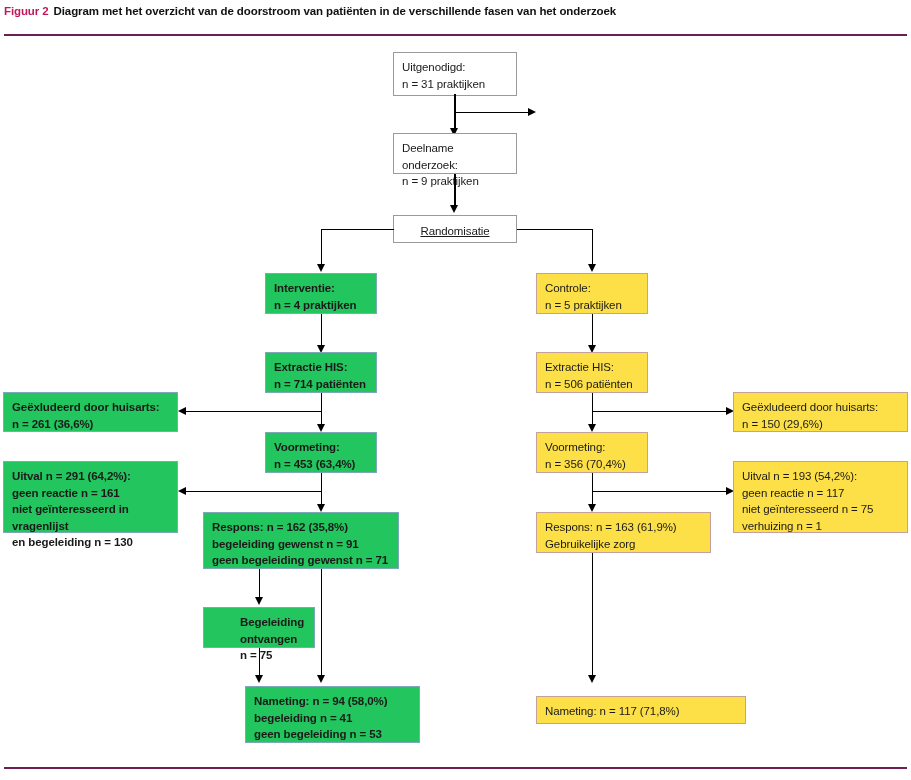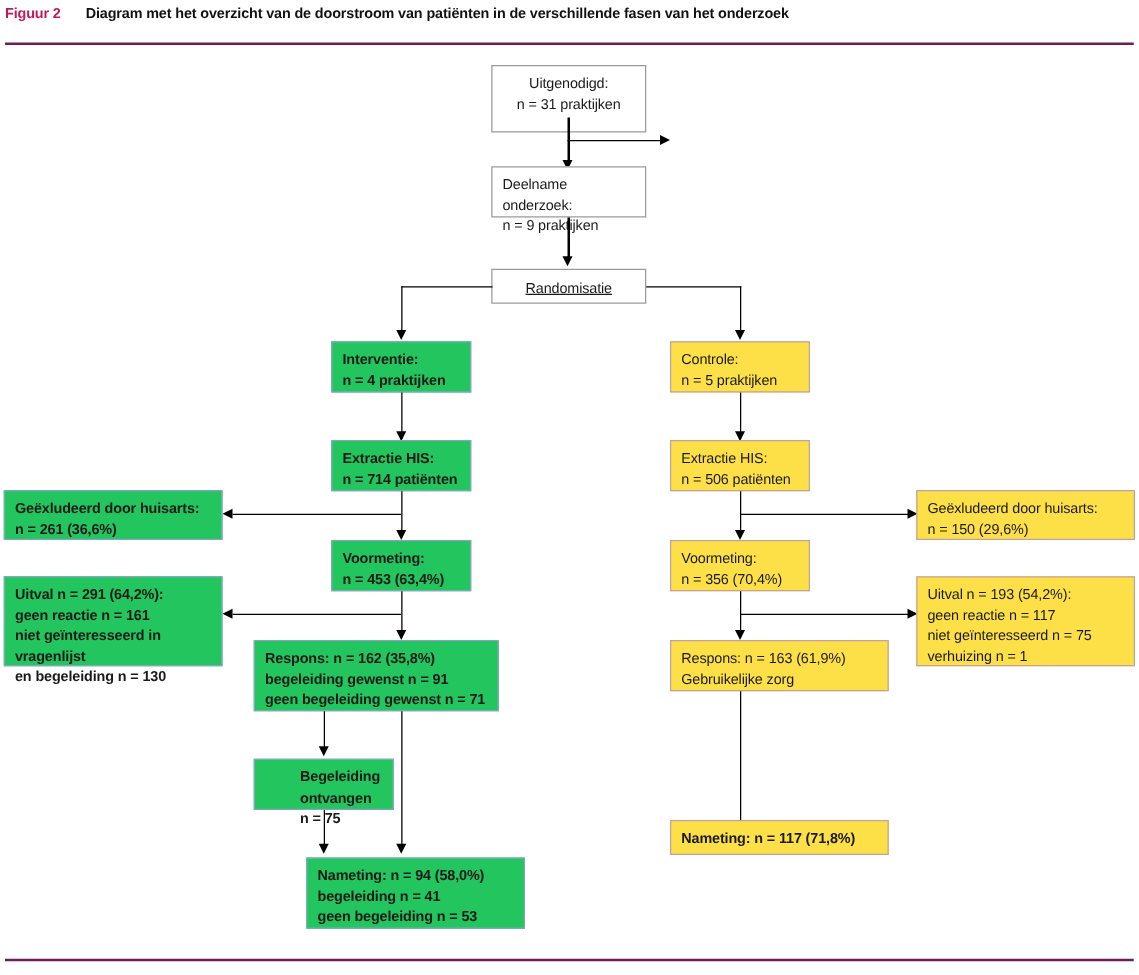--- a/index.html
+++ b/index.html
@@ -26,21 +26,21 @@
     font-size: 11.5px;
     font-weight: bold;
     letter-spacing: -0.1px;
     white-space: nowrap;
   }
   .caption .fig-label {
     color: #c2185b;
   }
   .caption .fig-text {
     color: #111111;
-    margin-left: 20px;
+    margin-left: 5px;
   }
   .rule {
     position: absolute;
     left: 4px;
     width: 903px;
     height: 2px;
     background: #6d1f54;
   }
   .rule.top  { top: 34px; }
   .rule.bottom { top: 767px; }
@@ -95,21 +95,21 @@
 <body>
 
 <div id="page">
 
   <div class="caption">
     <span class="fig-label">Figuur 2</span><span class="fig-text">Diagram met het overzicht van de doorstroom van patiënten in de verschillende fasen van het onderzoek</span>
   </div>
   <div class="rule top"></div>
   <div class="rule bottom"></div>
 
-  <div class="box white" style="left:393px; top:52px; width:124px; height:54px;text-align:center;">Uitgenodigd:
+  <div class="box white" style="left:393px; top:52px; width:124px; height:44px;">Uitgenodigd:
 n = 31 praktijken</div>
 
   <div class="ln v" style="left:220.3px; top:94px; height:0px;"></div>
   <div class="ln v" style="left:454.3px; top:94px; height:37px;"></div>
 
   <div class="ln h" style="left:454px; top:112px; width:75px;"></div>
   <div class="arrow right" style="left:528px; top:108px;"></div>
   <div class="arrow down" style="left:450px; top:128px;"></div>
 
 
@@ -207,15 +207,15 @@
 geen reactie n = 117
 niet geïnteresseerd n = 75
 verhuizing n = 1</div>
 
   <div class="box pink" style="left:536px; top:512px; width:175px; height:41px;">Respons: n = 163 (61,9%)
 Gebruikelijke zorg</div>
 
   <div class="ln v" style="left:591.6px; top:553px; height:126px;"></div>
   <div class="arrow down" style="left:587.8px; top:675px;"></div>
 
-  <div class="box pink" style="left:536px; top:656px; width:175px; height:28px;font-weight:bold;">Nameting: n = 117 (71,8%)</div>
+  <div class="box pink" style="left:536px; top:696px; width:210px; height:28px;">Nameting: n = 117 (71,8%)</div>
 
 </div>
 
 </body></html>

